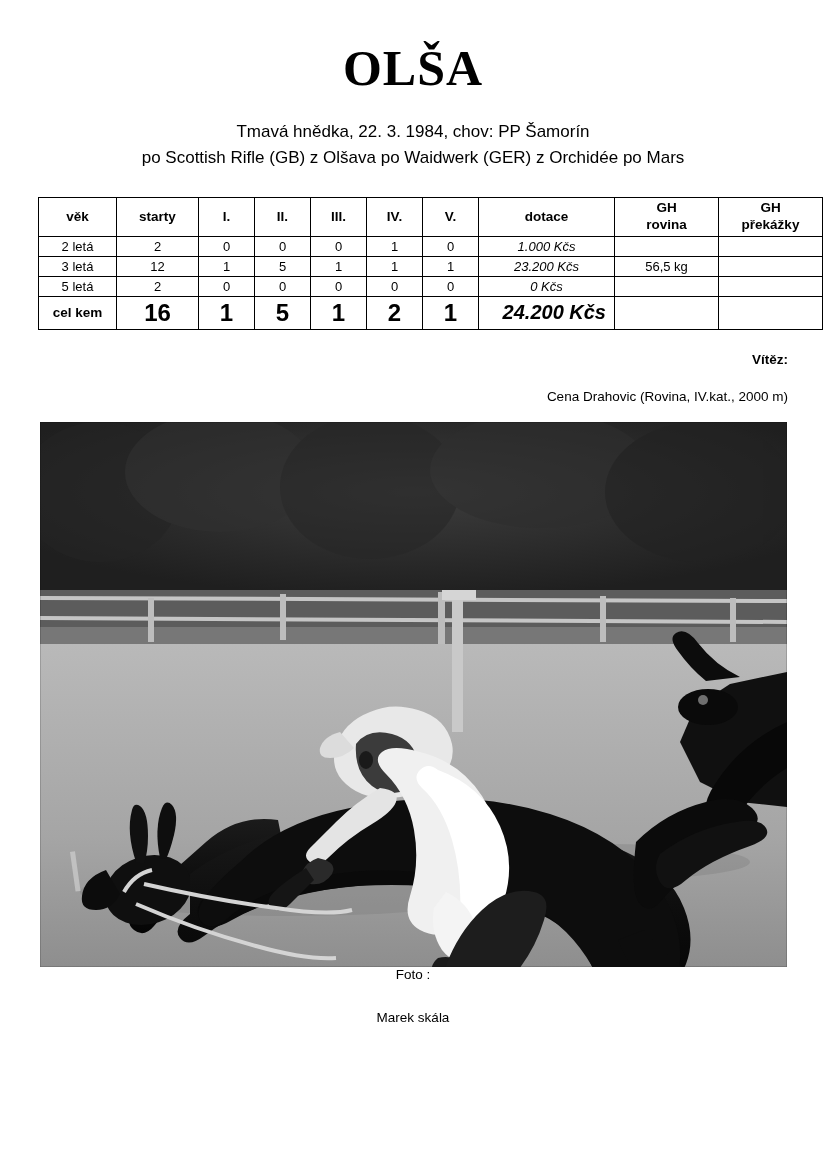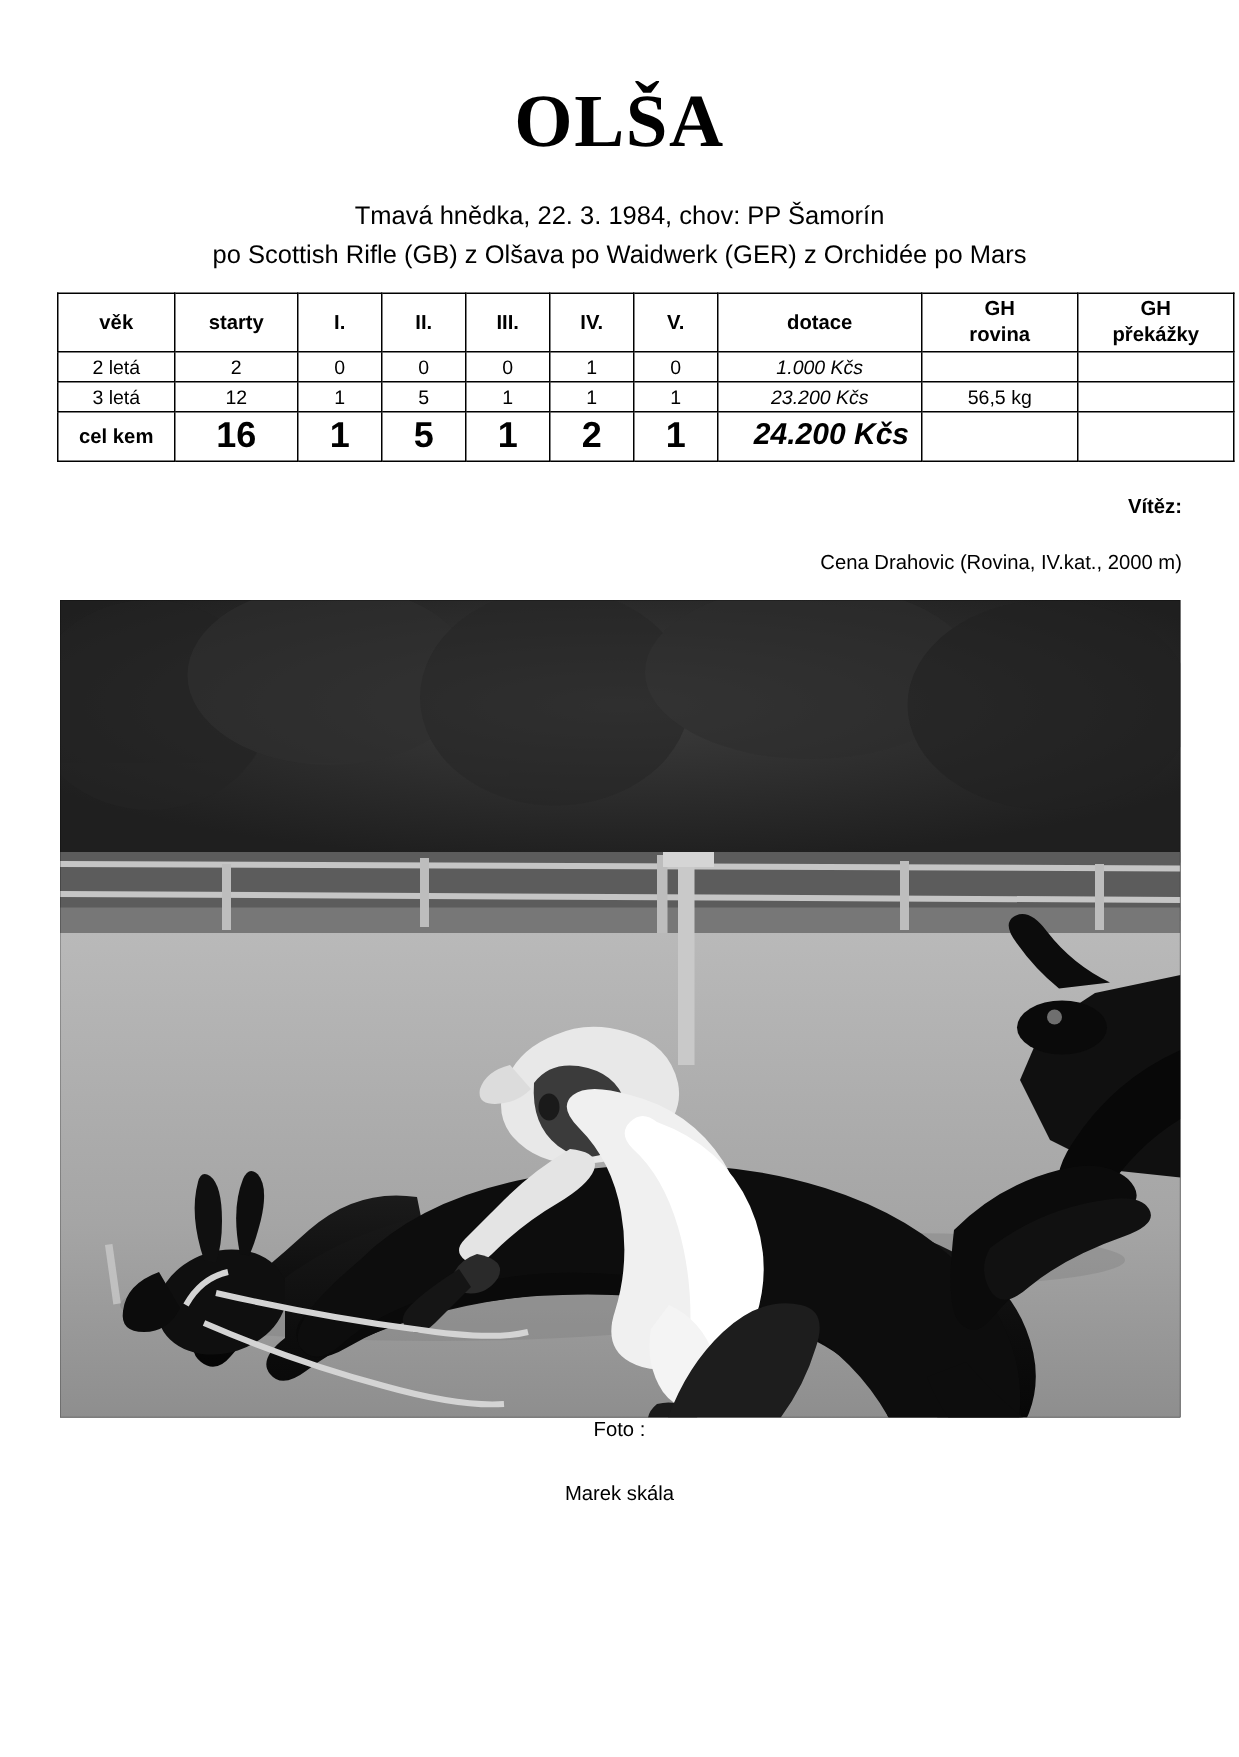--- a/index.html
+++ b/index.html
@@ -21,35 +21,35 @@
     position: relative;
     box-sizing: border-box;
     padding: 0 38px;
   }
   .title {
     text-align: center;
     font-family: "Liberation Serif", serif;
     font-weight: bold;
     font-size: 50px;
     letter-spacing: 1px;
-    margin: 12px;
+    margin: 0;
     padding-top: 42px;
     line-height: 1.05;
   }
   .subtitle {
     text-align: center;
     font-size: 17px;
     line-height: 1.55;
     margin-top: 24px;
   }
   .subtitle div {
     white-space: nowrap;
   }
   table.stats {
-    margin-top: 12px;
+    margin-top: 26px;
     border-collapse: collapse;
     width: 750px;
     margin-left: auto;
     margin-right: auto;
     table-layout: fixed;
   }
   table.stats td, table.stats th {
     border: 1px solid #000000;
     font-size: 13px;
     text-align: center;
@@ -167,20 +167,32 @@
       <tr>
         <td>3 letá</td>
         <td>12</td>
         <td class="num-strong">1</td>
         <td>5</td>
         <td>1</td>
         <td>1</td>
         <td>1</td>
         <td class="dotace">23.200 Kčs</td>
         <td>56,5 kg</td>
+        <td></td>
+      </tr>
+      <tr>
+        <td>5 letá</td>
+        <td>2</td>
+        <td class="num-strong">0</td>
+        <td>0</td>
+        <td>0</td>
+        <td>0</td>
+        <td>0</td>
+        <td class="dotace">0 Kčs</td>
+        <td></td>
         <td></td>
       </tr>
       <tr class="total">
         <td class="lbl">cel kem</td>
         <td>16</td>
         <td>1</td>
         <td>5</td>
         <td>1</td>
         <td>2</td>
         <td>1</td>

